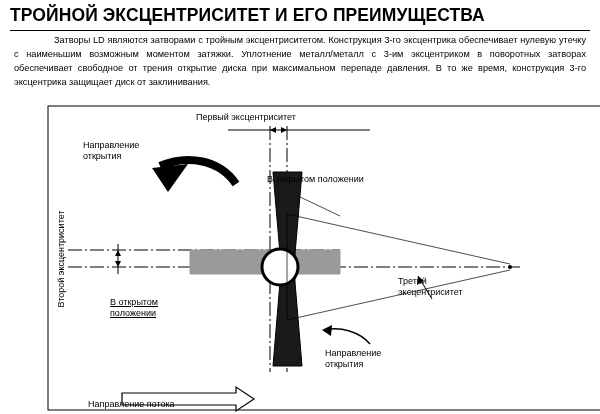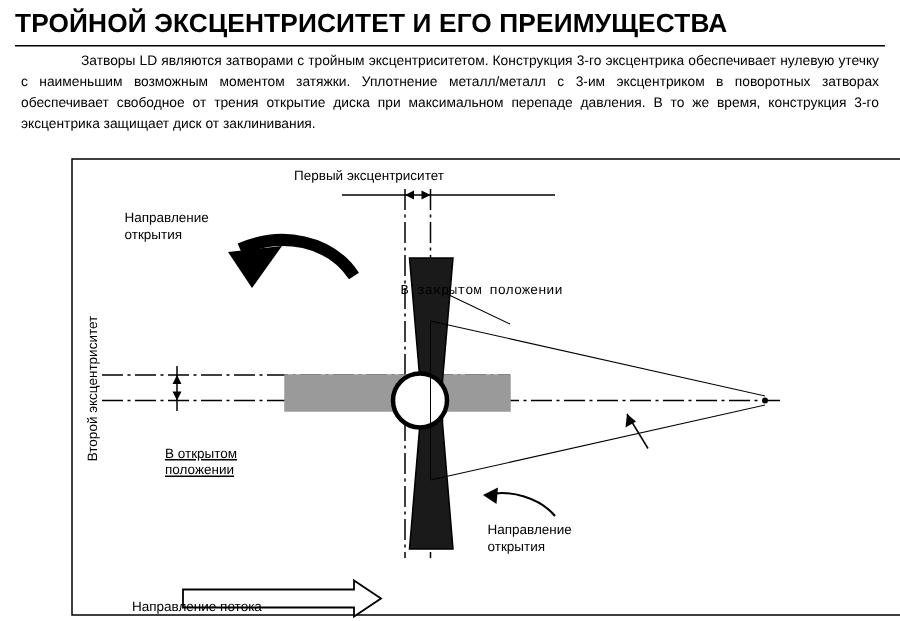--- a/index.html
+++ b/index.html
@@ -63,21 +63,21 @@
     display: block;
   }
   .lbl {
     position: absolute;
     font-size: 9px;
     line-height: 1.25;
     white-space: pre;
   }
   #lbl-first-ecc { left: 196px; top: 8px; }
   #lbl-open-dir-1 { left: 83px; top: 36px; }
-  #lbl-closed-pos { left: 267px; top: 85px; font-family: Liberation Mono, monospace; }
+  #lbl-closed-pos { left: 267px; top: 70px; }
   #lbl-open-pos { left: 110px; top: 193px; text-decoration: underline; }
   #lbl-third-ecc { left: 398px; top: 172px; }
   #lbl-open-dir-2 { left: 325px; top: 244px; }
   #lbl-second-ecc {
     left: 62px;
     top: 155px;
     transform: translate(-50%, -50%) rotate(-90deg);
     transform-origin: center center;
   }
   #lbl-flow {
@@ -147,18 +147,20 @@
 
       <path d="M82 289 L196 289 L196 283 L214 295 L196 307 L196 301 L82 301 Z" fill="#ffffff" stroke="#000" stroke-width="1.2"></path>
     </svg>
 
     <div class="lbl" id="lbl-first-ecc">Первый эксцентриситет</div>
     <div class="lbl" id="lbl-open-dir-1">Направление
 открытия</div>
     <div class="lbl" id="lbl-closed-pos">В закрытом положении</div>
     <div class="lbl" id="lbl-open-pos">В открытом
 положении</div>
+    <div class="lbl" id="lbl-third-ecc">Третий
+эксцентриситет</div>
     <div class="lbl" id="lbl-open-dir-2">Направление
 открытия</div>
     <div class="lbl" id="lbl-second-ecc">Второй эксцентриситет</div>
     <div class="lbl" id="lbl-flow">Направление потока</div>
   </div>
 </div>
 
 </body></html>

